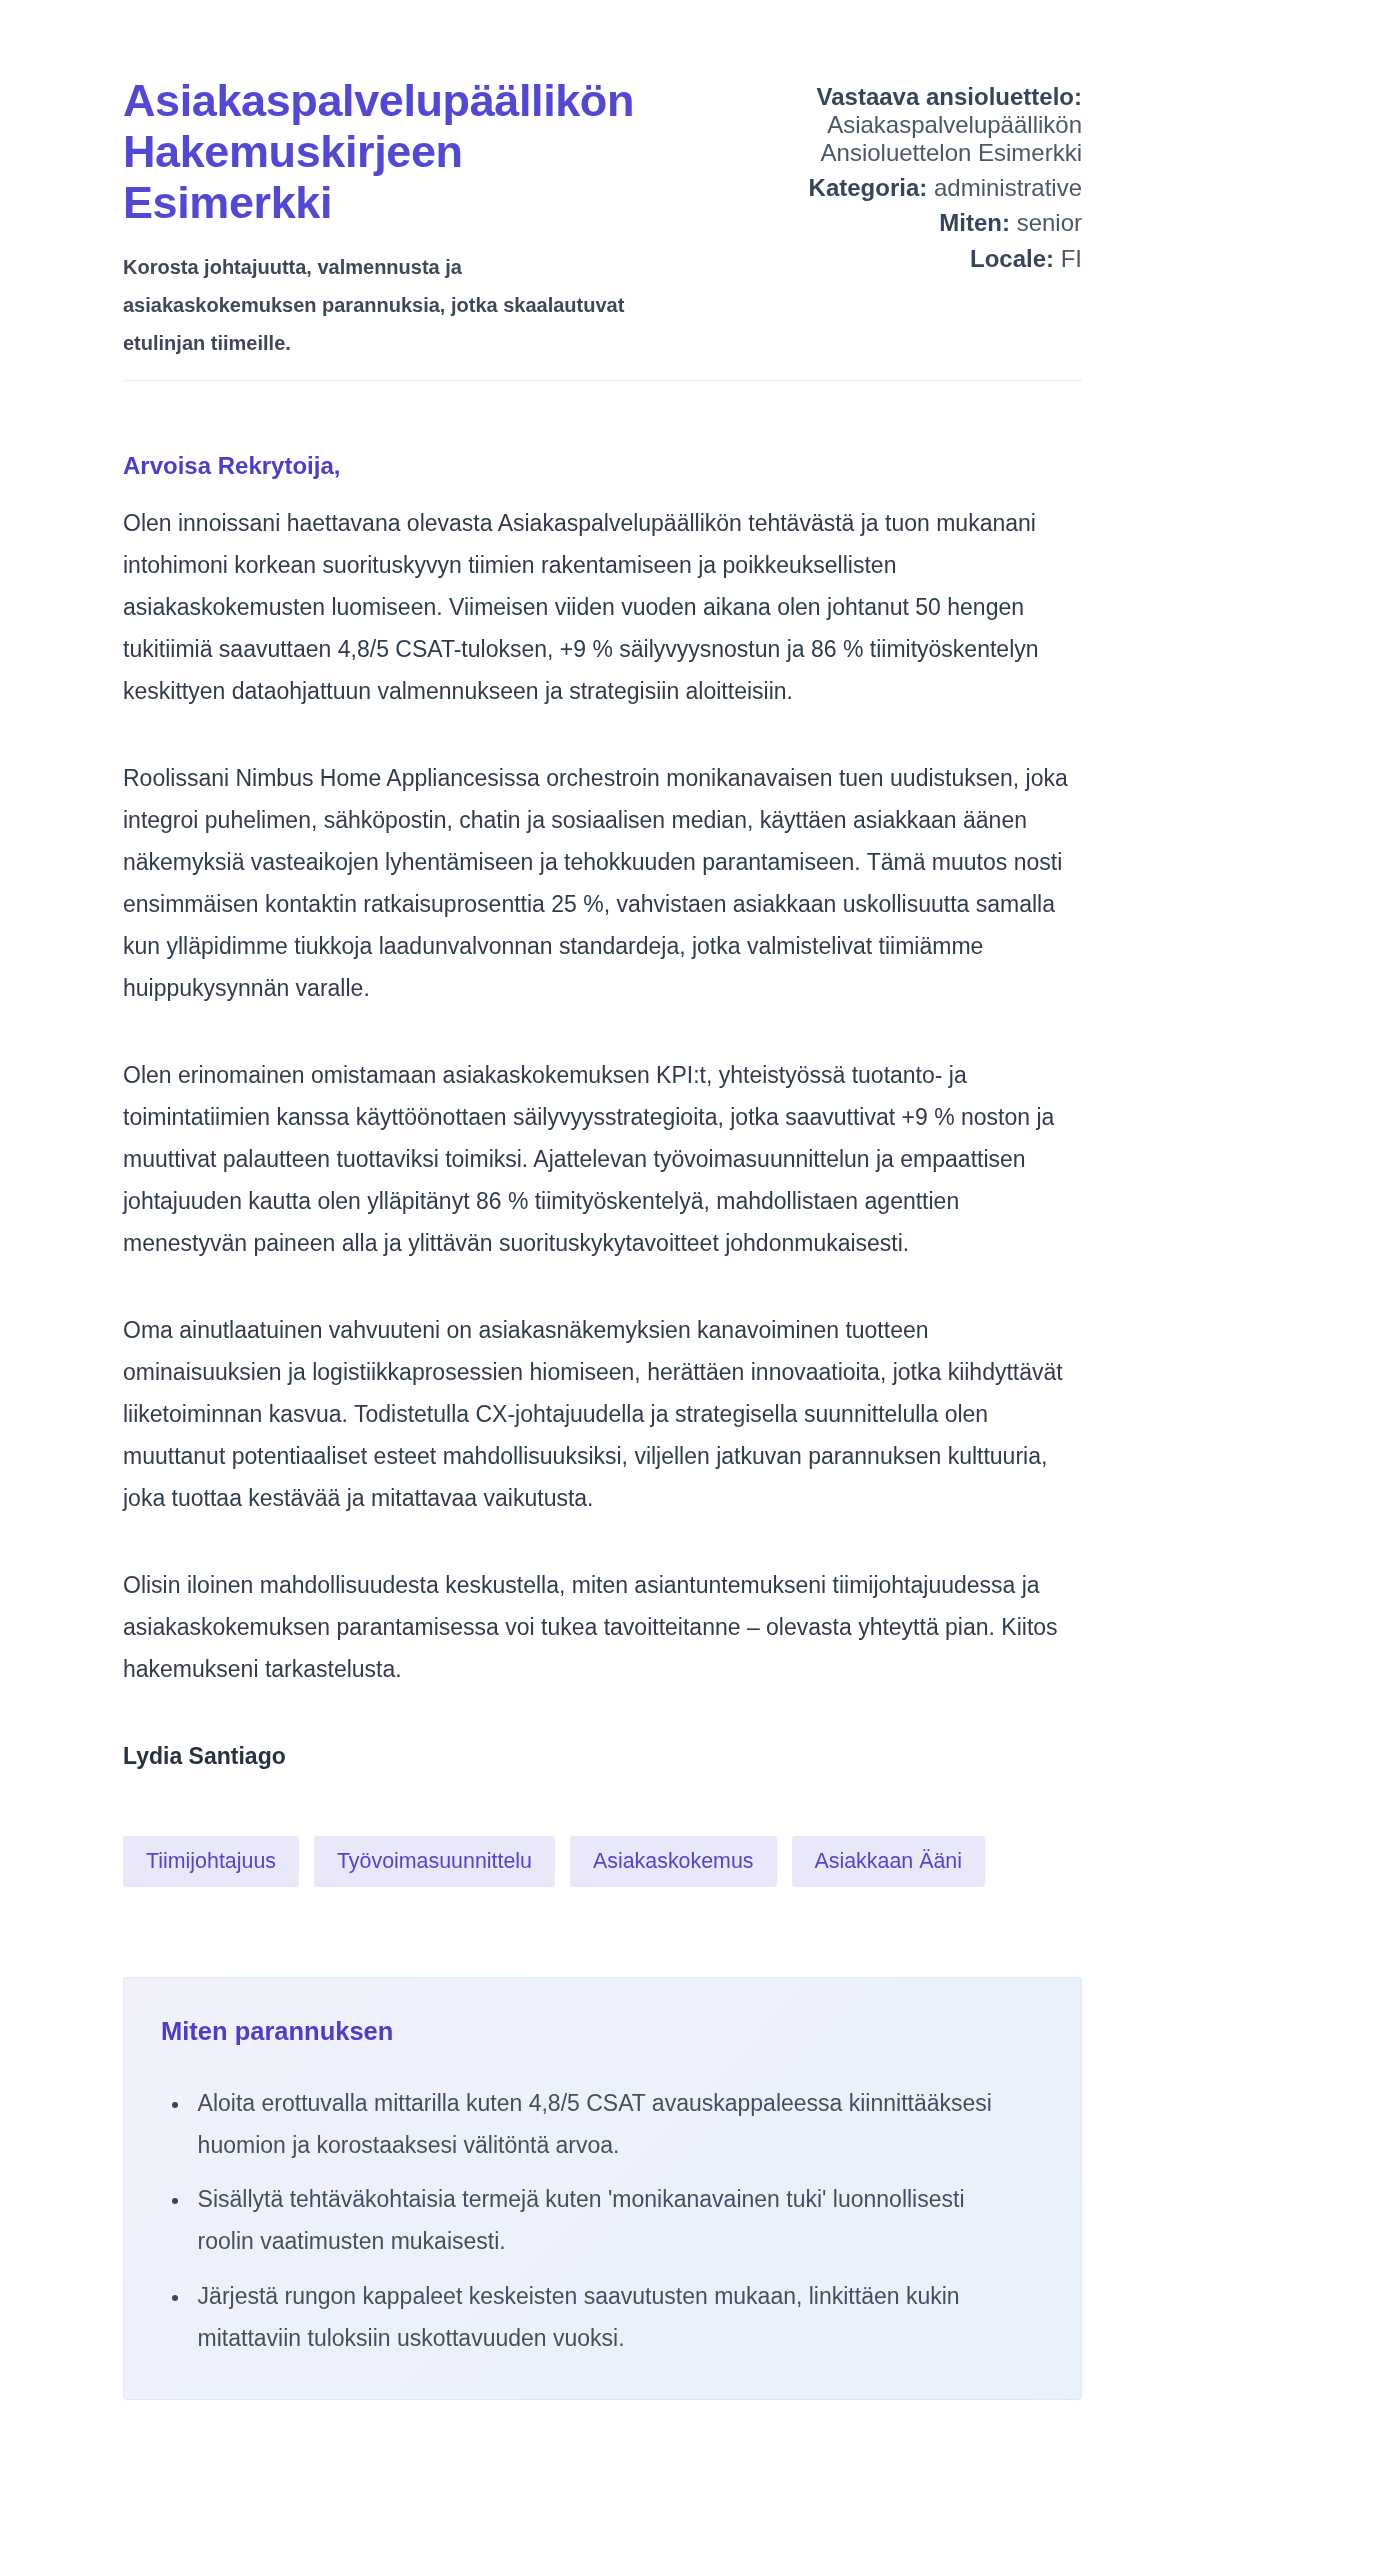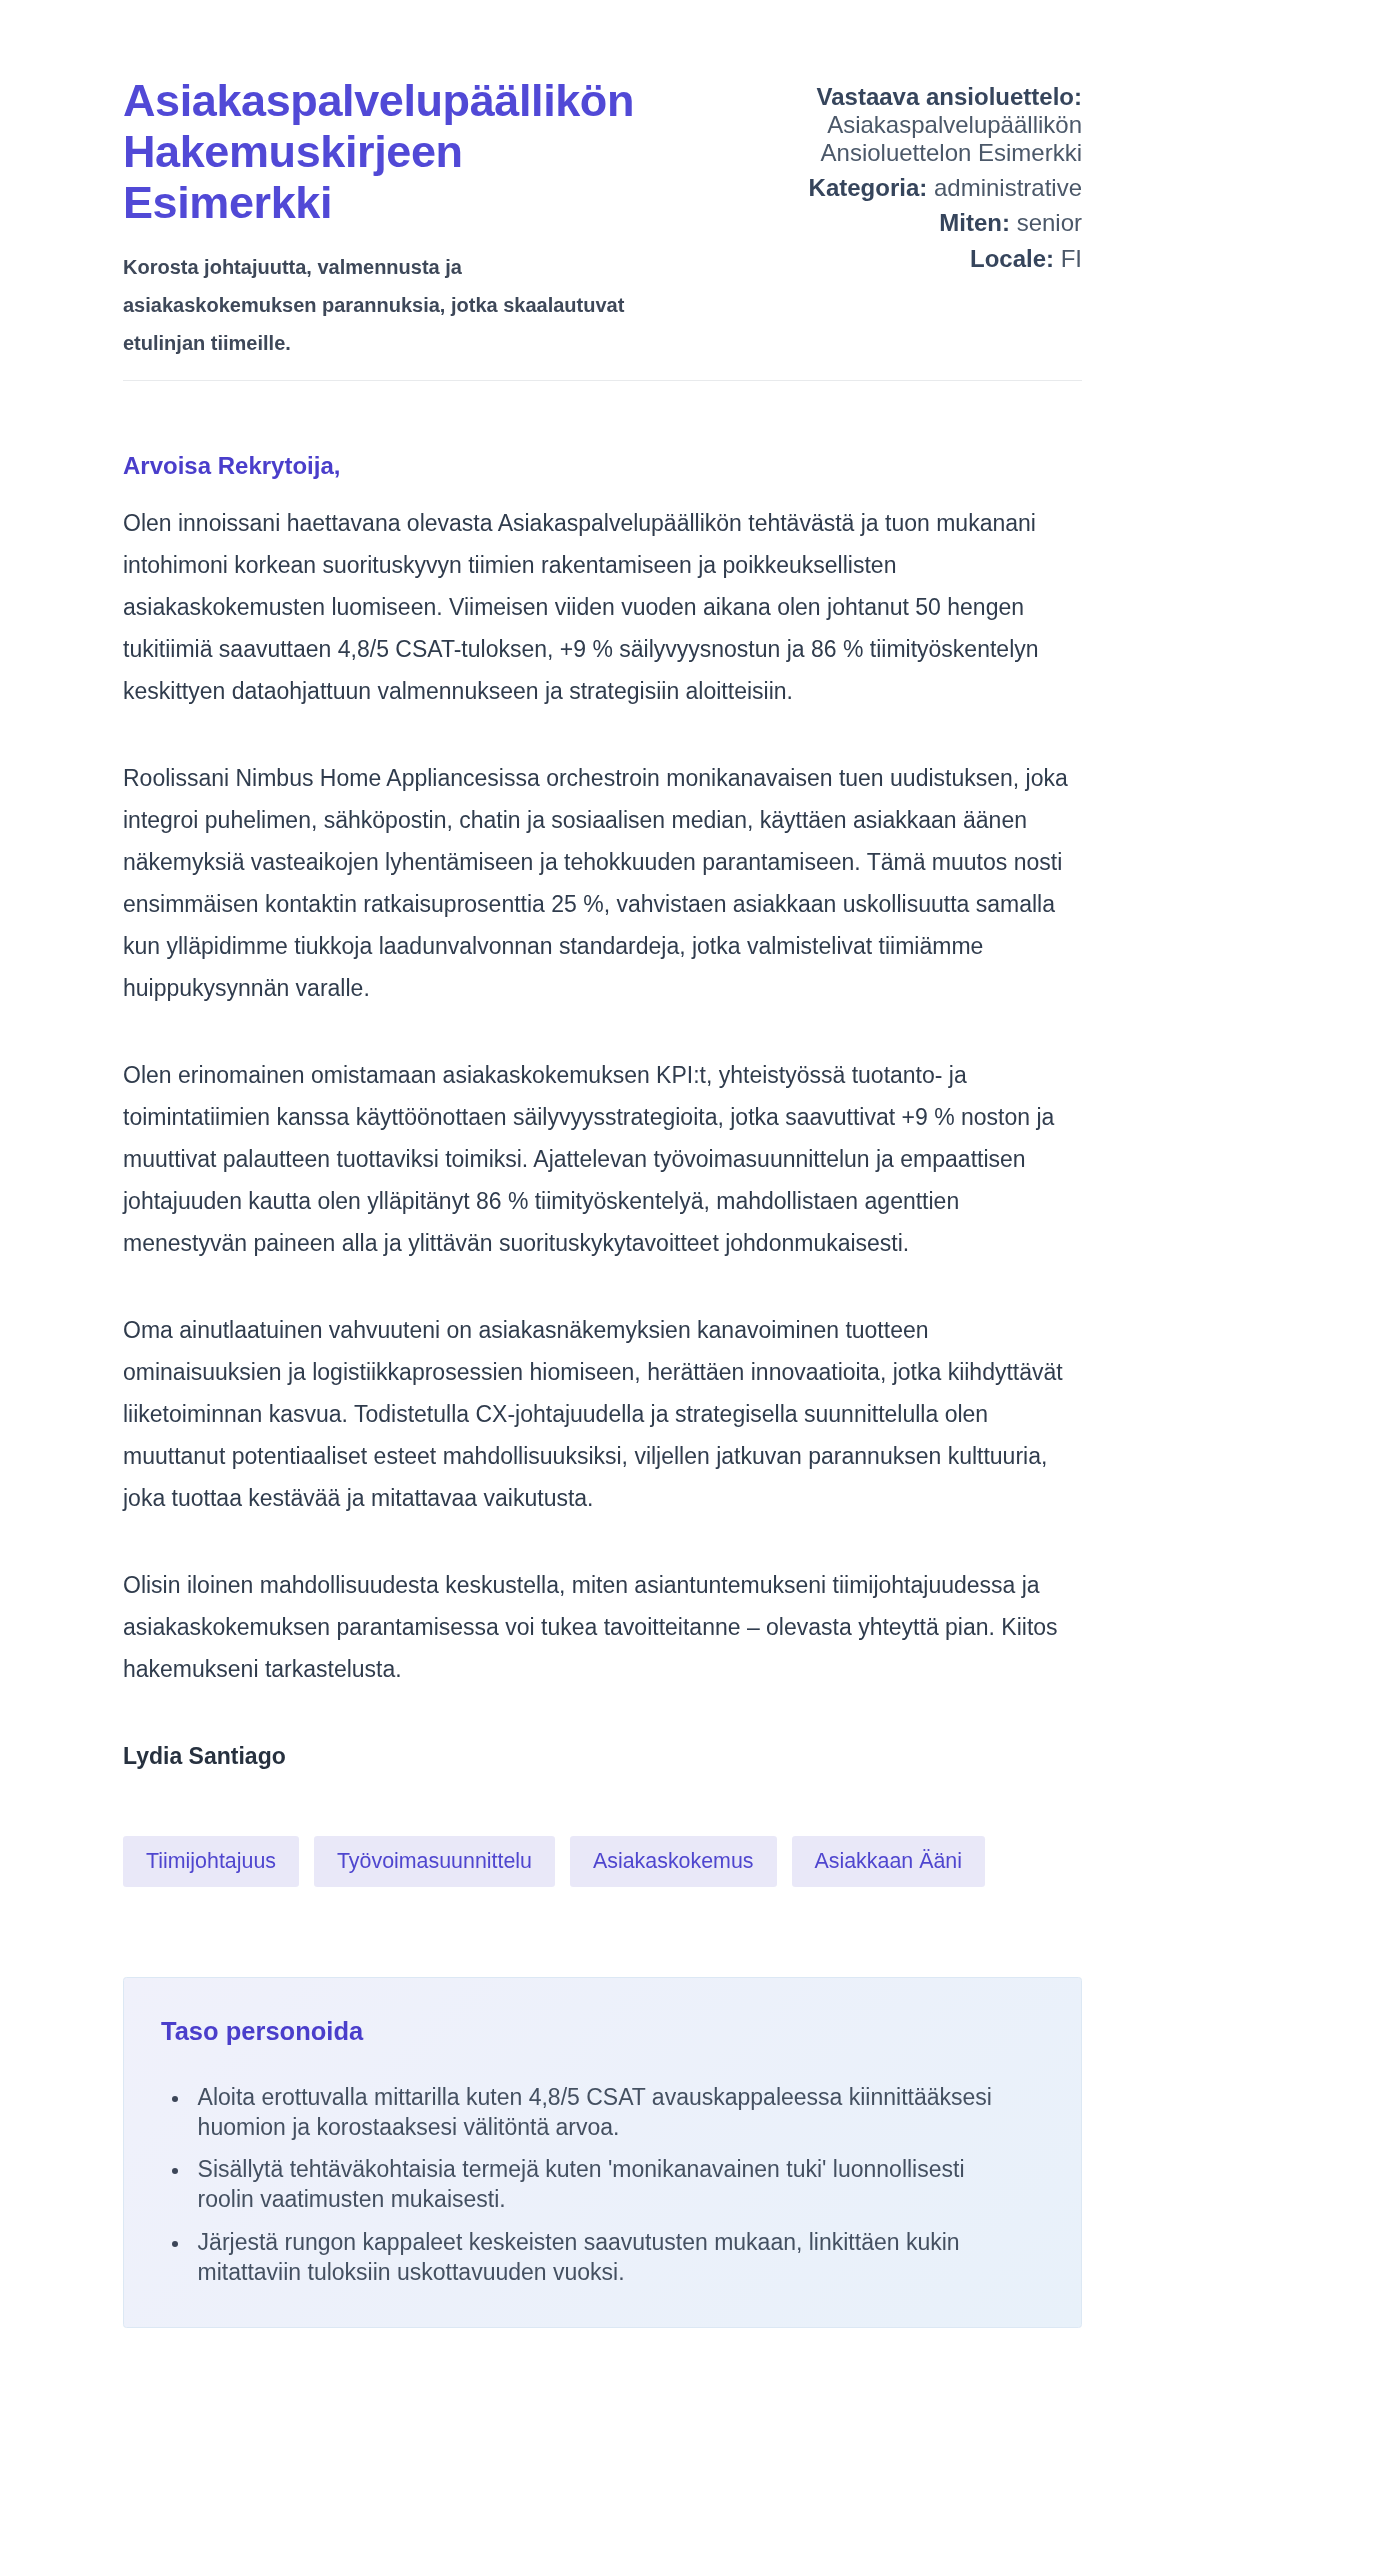--- a/index.html
+++ b/index.html
@@ -63,21 +63,21 @@
   
   .tips{
     margin-top:90px;
     background:linear-gradient(135deg,var(--box-bg-start) 0%,var(--box-bg-end) 100%);
     border:1.6px solid var(--box-border);border-radius:3.3px;
     padding:39px 58px 28px 37px;
   }
   .tips-title{font-size:25.5px;font-weight:700;color:var(--accent-deep);margin-bottom:36px;}
   .tips-list{list-style:disc;padding-left:30px;max-width:1036px;}
   .tips-list li{
-    font-size:23px;line-height:30px;color:#445061;margin-bottom:12.3px;
+    font-size:23px;line-height:42px;color:#445061;margin-bottom:12.3px;
     padding-left:6.6px;
   }
   .tips-list li::marker{color:#3c4658;font-size:20px;}
 </style>
 </head>
 <body>
 
 <div class="page">
 
   <div class="header">
@@ -121,21 +121,21 @@
   </div>
 
   <div class="tags">
     <span class="tag">Tiimijohtajuus</span>
     <span class="tag">Työvoimasuunnittelu</span>
     <span class="tag">Asiakaskokemus</span>
     <span class="tag">Asiakkaan Ääni</span>
   </div>
 
   <div class="tips">
-    <h2 class="tips-title">Taso personoida</h2>
+    <h2 class="tips-title">Miten parannuksen</h2>
     <ul class="tips-list">
       <li>Aloita erottuvalla mittarilla kuten 4,8/5 CSAT avauskappaleessa kiinnittääksesi huomion ja korostaaksesi välitöntä arvoa.</li>
       <li>Sisällytä tehtäväkohtaisia termejä kuten 'monikanavainen tuki' luonnollisesti roolin vaatimusten mukaisesti.</li>
       <li>Järjestä rungon kappaleet keskeisten saavutusten mukaan, linkittäen kukin mitattaviin tuloksiin uskottavuuden vuoksi.</li>
     </ul>
   </div>
 
 </div>
 
 

